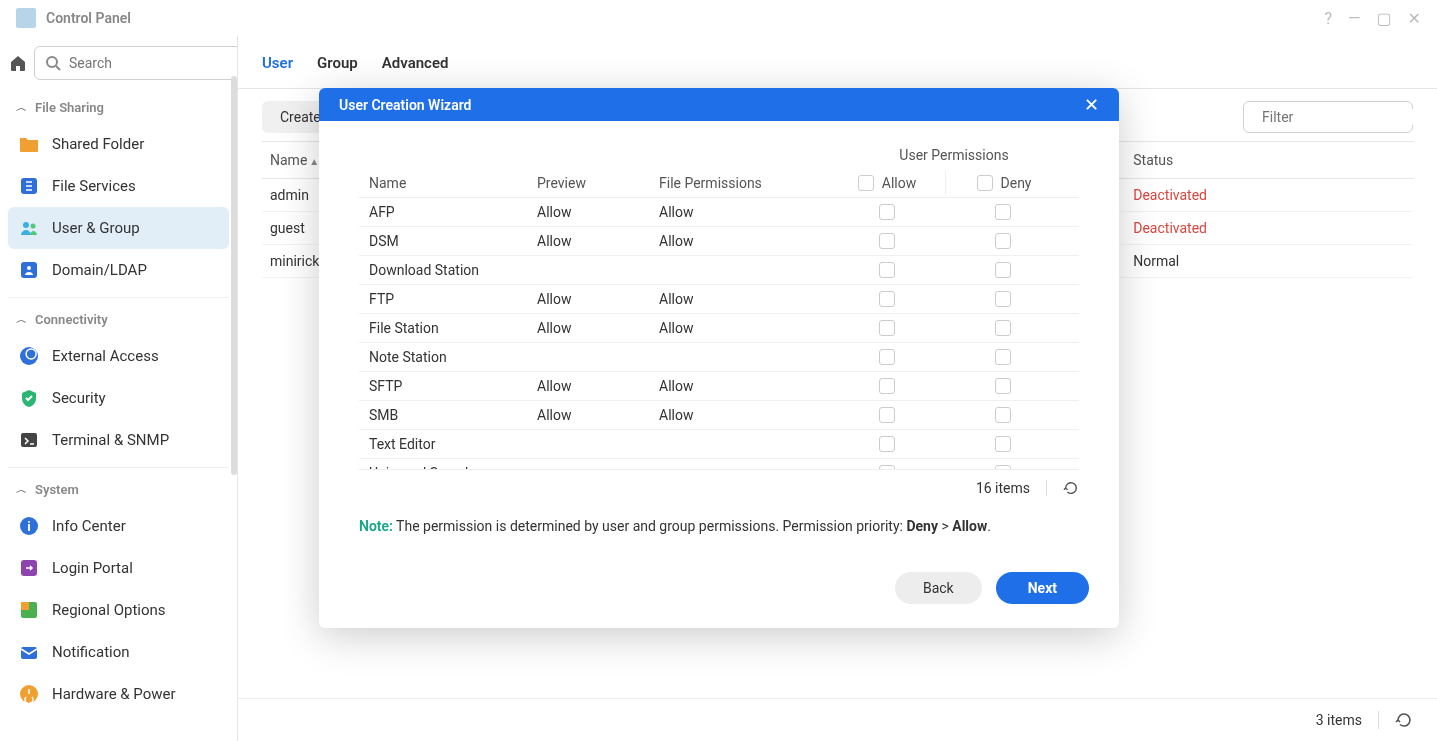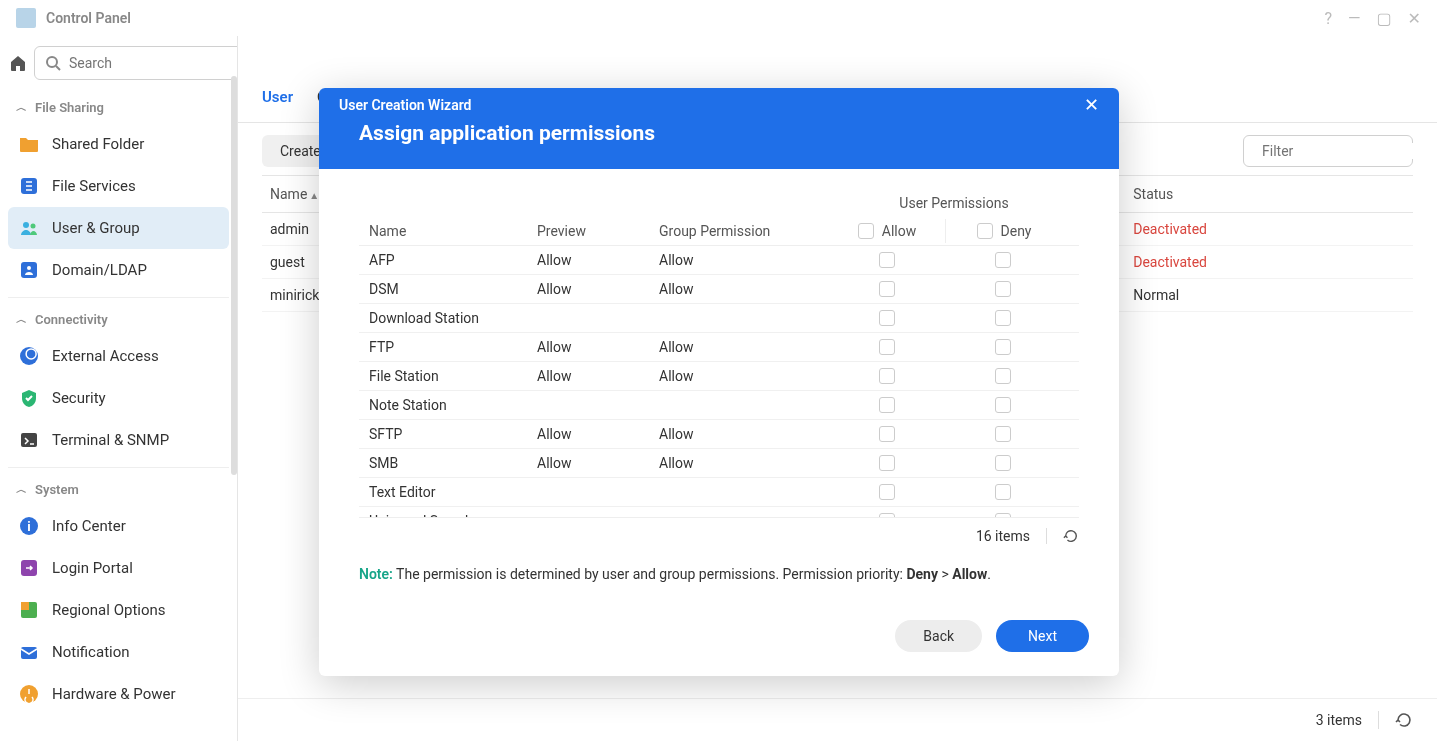--- a/index.html
+++ b/index.html
@@ -26,21 +26,21 @@
 .section-header { display: flex; align-items: center; gap: 8px; color: #888; font-weight: 600; font-size: 13px; padding: 8px 8px; }
 .chevron { font-size: 11px; color: #888; }
 .sidebar-item { display: flex; align-items: center; gap: 12px; padding: 10px 10px; border-radius: 6px; cursor: pointer; font-size: 15px; color: #333; }
 .sidebar-item .icon { width: 22px; height: 22px; display: flex; align-items: center; justify-content: center; }
 .sidebar-item.active { background: #e1edf7; }
 .divider { height: 1px; background: #eee; margin: 6px 0; }
 
 
 .main { flex: 1; display: flex; flex-direction: column; }
 .tabs { display: flex; gap: 24px; padding: 18px 24px 12px; border-bottom: 1px solid #e5e5e5; font-size: 15px; font-weight: 600; }
-.tab { cursor: pointer; color: #333; padding-bottom: 4px; margin-top: 34px; }
+.tab { cursor: pointer; color: #333; padding-bottom: 4px; }
 .tab.active { color: #1f6fe8; }
 
 .toolbar { display: flex; align-items: center; padding: 12px 24px 0; gap: 8px; }
 .toolbar .btn { padding: 8px 18px; border-radius: 6px; background: #f0f0f0; cursor: pointer; font-size: 14px; }
 .toolbar .spacer { flex: 1; }
 .filter-box { display: flex; align-items: center; gap: 8px; border: 1px solid #d0d0d0; border-radius: 6px; padding: 7px 10px; width: 170px; color: #999; }
 .filter-box input { border: none; outline: none; flex: 1; font-size: 14px; }
 
 .table-wrap { padding: 8px 24px; flex: 1; }
 table.user-table { width: 100%; border-collapse: collapse; }
@@ -82,21 +82,21 @@
 .modal-footer-line { display: flex; align-items: center; justify-content: flex-end; padding: 10px 0; gap: 16px; font-size: 14px; }
 .modal-footer-sep { width: 1px; height: 16px; background: #ddd; }
 .refresh-icon { cursor: pointer; color: #555; }
 
 .note-line { padding: 12px 0 30px; font-size: 14px; }
 .note-label { color: #17a589; font-weight: 600; }
 .prio-b { font-weight: 700; }
 
 .modal-actions { display: flex; justify-content: flex-end; gap: 14px; padding: 0 30px 24px; }
 .btn-secondary { padding: 8px 28px; border-radius: 18px; background: #ededed; cursor: pointer; font-size: 14px; }
-.btn-primary { padding: 8px 32px; border-radius: 18px; background: #1f6fe8; color: #fff; cursor: pointer; font-size: 14px; font-weight: 400; }
+.btn-primary { padding: 8px 32px; border-radius: 18px; background: #1f6fe8; color: #fff; cursor: pointer; font-size: 14px; font-weight: 700; }
 
 
 svg { display: block; }
 </style>
 </head>
 <body>
 
 <div class="titlebar">
   <div class="titlebar-icon"></div>
   <div class="titlebar-title">Control Panel</div>
@@ -313,28 +313,27 @@
     </div>
   </div>
 </div>
 
 <div class="modal-backdrop">
   <div class="modal">
     <div class="modal-header">
       <span>User Creation Wizard</span>
       <span class="close-x">✕</span>
     </div>
-    <div class="modal-subheader">Assign application permissions</div>
 
     <div class="modal-body">
       <div class="perm-table-wrap">
         <div class="perm-head">
           <div class="col col-name" style="align-self:flex-end">Name</div>
           <div class="col col-preview" style="align-self:flex-end">Preview</div>
-          <div class="col col-group" style="align-self:flex-end">Group Permission</div>
+          <div class="col col-group" style="align-self:flex-end">File Permissions</div>
           <div style="flex:1">
             <div class="col col-user">User Permissions</div>
             <div style="display:flex">
               <div class="col col-allow">
                   <span class="chk"></span>
                   <span>Allow</span>
                 </div>
               <div class="head-split"></div>
               <div class="col col-deny">
                   <span class="chk"></span>

